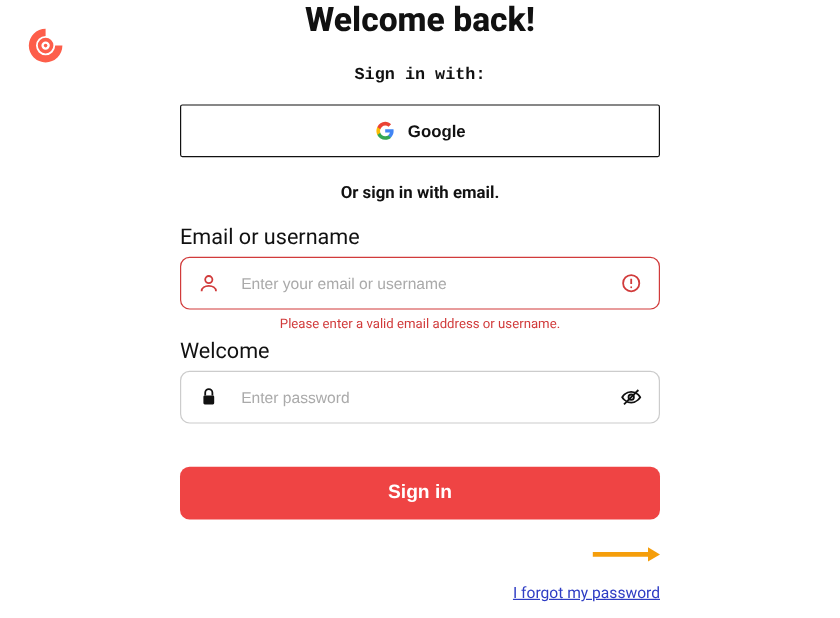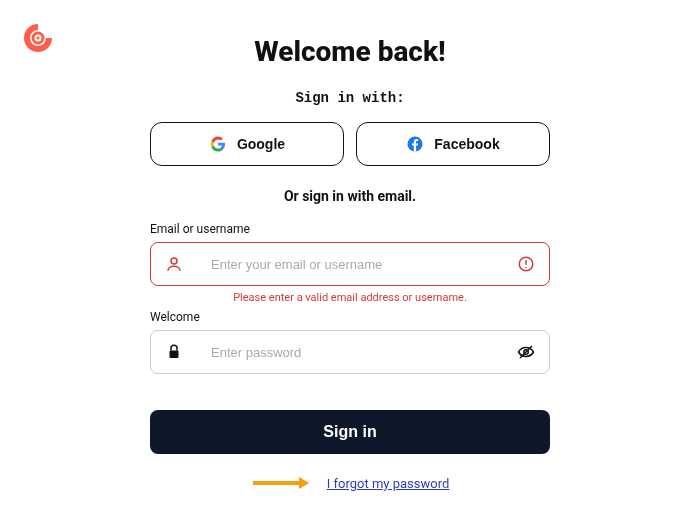--- a/index.html
+++ b/index.html
@@ -13,21 +13,20 @@
     .logo {
       position: absolute;
       top: 20px;
       left: 20px;
       width: 36px;
       height: 36px;
     }
     .container {
       width: 400px;
       margin: 0 auto;
-      padding-top: 35px;
       text-align: center;
     }
     .title {
       font-size: 28px;
       font-weight: 800;
       color: #111;
       margin-bottom: 22px;
     }
     .subtitle {
       font-size: 14px;
@@ -43,21 +42,21 @@
       margin-bottom: 22px;
     }
     .social-btn {
       flex: 1;
       display: flex;
       align-items: center;
       justify-content: center;
       gap: 10px;
       height: 44px;
       border: 1.5px solid #111;
-      border-radius: 12px;
+      border-radius: 2px;
       background: #fff;
       cursor: pointer;
       font-size: 14px;
       font-weight: 700;
       color: #111;
     }
     .social-icon {
       width: 18px;
       height: 18px;
       display: flex;
@@ -68,33 +67,33 @@
       font-size: 14px;
       font-weight: 700;
       color: #111;
       margin-bottom: 18px;
     }
     .field-group {
       text-align: left;
       margin-bottom: 6px;
     }
     .field-label {
-      font-size: 12px;
+      font-size: 18px;
       color: #111;
       margin-bottom: 6px;
       display: block;
     }
     .input-wrap {
       display: flex;
       align-items: center;
       border: 1px solid #ccc;
       border-radius: 8px;
       height: 44px;
       padding: 0 14px;
-      gap: 28px;
+      gap: 18px;
       background: #fff;
     }
     .input-wrap.error {
       border-color: #d13b3b;
     }
     .input-icon {
       width: 18px;
       height: 18px;
       display: flex;
       align-items: center;
@@ -121,35 +120,36 @@
     .error-text {
       font-size: 11px;
       color: #d13b3b;
       margin-top: 5px;
       margin-bottom: 2px;
       text-align: center;
     }
     .signin-btn {
       width: 100%;
       height: 44px;
-      background: #0f172a;
+      background: #ef4444;
       color: #fff;
       border: none;
       border-radius: 8px;
       font-size: 16px;
       font-weight: 700;
       cursor: pointer;
       margin-top: 30px;
       margin-bottom: 22px;
     }
     .forgot-row {
       display: flex;
-      align-items: flex-start;
+      align-items: flex-end;
       justify-content: center;
       gap: 18px;
+      flex-direction: column;
     }
     .arrow {
       width: 58px;
       height: 14px;
     }
     .forgot-link {
       color: #2e3cc4;
       font-size: 13px;
       text-decoration: underline;
       cursor: pointer;
@@ -175,29 +175,20 @@
       <span class="social-icon">
         <svg viewBox="0 0 24 24" width="18" height="18">
           <path fill="#4285F4" d="M21.35 12.25c0-.66-.06-1.3-.17-1.9H12v3.6h5.25a4.5 4.5 0 0 1-1.95 2.95v2.45h3.15c1.85-1.7 2.9-4.2 2.9-7.1z"></path>
           <path fill="#34A853" d="M12 22c2.63 0 4.83-.87 6.45-2.35l-3.15-2.45c-.87.58-1.98.93-3.3.93-2.54 0-4.69-1.71-5.46-4.02H3.3v2.53A10 10 0 0 0 12 22z"></path>
           <path fill="#FBBC05" d="M6.54 14.11a6 6 0 0 1 0-3.82V7.76H3.3a10 10 0 0 0 0 8.88l3.24-2.53z"></path>
           <path fill="#EA4335" d="M12 5.98c1.43 0 2.71.49 3.72 1.46l2.79-2.79C16.83 2.99 14.63 2 12 2A10 10 0 0 0 3.3 7.76l3.24 2.53C7.31 7.98 9.46 5.98 12 5.98z"></path>
         </svg>
       </span>
       <span>Google</span>
     </button>
-    <button class="social-btn">
-      <span class="social-icon">
-        <svg viewBox="0 0 24 24" width="18" height="18">
-          <circle cx="12" cy="12" r="10" fill="#1877F2"></circle>
-          <path fill="#fff" d="M13.5 21.9V14h2.3l.35-2.8h-2.65V9.4c0-.81.23-1.37 1.4-1.37h1.35V5.5c-.26-.03-1.15-.11-2.18-.11-2.16 0-3.63 1.32-3.63 3.74v2.07H8.1V14h2.34v7.9a10 10 0 0 0 3.06 0z"></path>
-        </svg>
-      </span>
-      <span>Facebook</span>
-    </button>
   </div>
 
   <div class="divider-text">Or sign in with email.</div>
 
   <div class="field-group">
     <label class="field-label">Email or username</label>
     <div class="input-wrap error">
       <span class="input-icon">
         <svg viewBox="0 0 24 24" width="18" height="18" fill="none" stroke="#d13b3b" stroke-width="2">
           <circle cx="12" cy="8" r="4"></circle>

